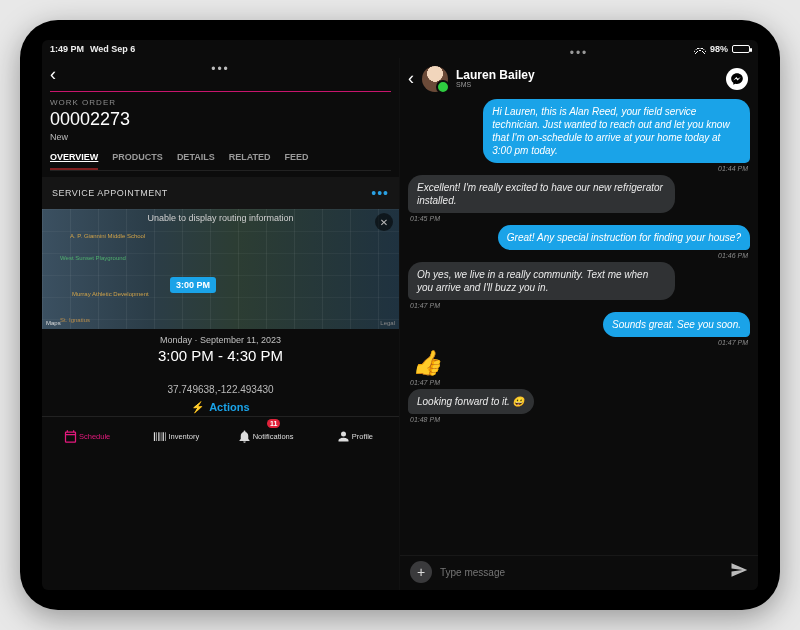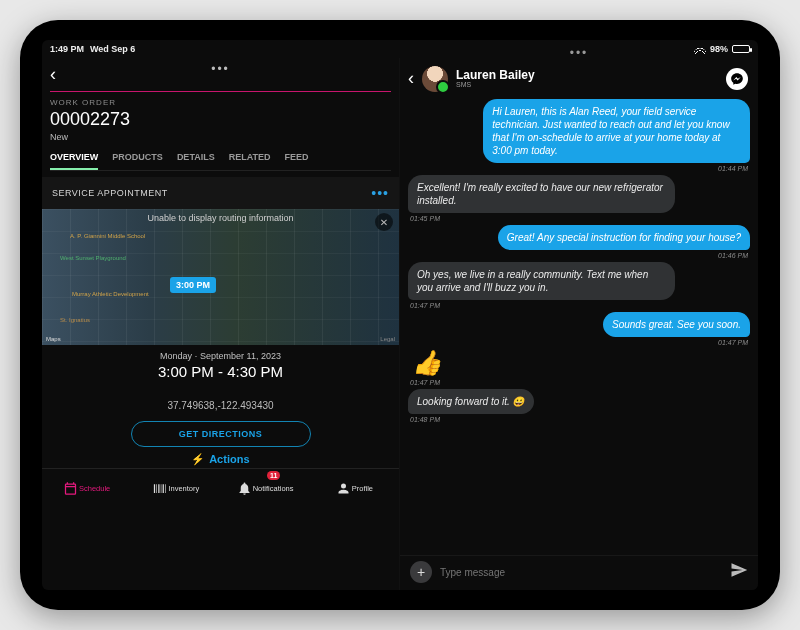--- a/index.html
+++ b/index.html
@@ -78,31 +78,31 @@
   }
   .kebab { position:absolute; top:4px; left:50%; transform:translateX(-50%); color:#bbb; letter-spacing:2px; font-size:12px; }
   .back-arrow { font-size:18px; color:#fff; display:inline-block; padding:4px 0;}
   .pinkline { height:1px; background:#c8156d; margin:2px 0 6px 0; }
   .wo-label { font-size:8px; letter-spacing:1px; color:#8c8c8c; }
   .wo-num { font-size:18px; color:#fff; margin-top:2px; }
   .wo-status { font-size:9px; color:#bbb; margin-top:2px; }
 
   .tabs { display:flex; gap:14px; margin-top:10px; border-bottom:1px solid #222; font-size:9px; font-weight:600; color:#9a9a9a; }
   .tab { padding-bottom:6px; }
-  .tab.active { color:#fff; border-bottom:2px solid #86efac; }
+  .tab.active { color:#fff; border-bottom:2px solid #7f1d1d;text-decoration:underline; }
 
   .section-head {
     display:flex; justify-content:space-between; align-items:center;
     padding:8px 10px; font-size:9px; letter-spacing:0.5px; color:#d6d6d6;
     background:#151515; margin-top:6px;
   }
   .more-dots { color:#2aa0e2; font-size:14px; letter-spacing:1px; }
 
   .map {
-    position:relative; height:136px; overflow:hidden; background:#16252a;
+    position:relative; height:120px; overflow:hidden; background:#16252a;
     background-image:
       linear-gradient(90deg, rgba(255,255,255,0.06) 1px, transparent 1px),
       linear-gradient(rgba(255,255,255,0.04) 1px, transparent 1px),
       linear-gradient(90deg, #3b5061 0%, #2b3d48 30%, #2c3d33 55%, #1f3240 100%);
     background-size: 28px 100%, 100% 22px, 100% 100%;
   }
   .map-overlay-text {
     position:absolute; top:4px; left:0; right:0;
     text-align:center; font-size:9px; color:#d0d0d0;
   }
@@ -256,21 +256,20 @@
           <div class="map-poi" style="top:108px;left:18px;color:#b78c4a;">St. Ignatius</div>
           <div class="time-pin">3:00 PM</div>
           <div class="map-badge">Maps</div>
           <div class="map-legal">Legal</div>
         </div>
 
         <div class="apt-block">
           <div class="apt-date">Monday   ·   September 11, 2023</div>
           <div class="apt-time">3:00 PM - 4:30 PM</div>
           <div class="apt-coords">37.749638,-122.493430</div>
-          <div class="dir-btn">GET DIRECTIONS</div>
           <div class="actions-row">
             <span class="bolt">⚡</span><span>Actions</span>
           </div>
         </div>
 
         <div class="bottom-nav">
           <div class="nav-item pink">
             <svg class="nav-icon" viewBox="0 0 24 24">
                 <path fill="#e4197d" d="M19 4h-1V2h-2v2H8V2H6v2H5a2 2 0 0 0-2 2v14a2 2 0 0 0 2 2h14a2 2 0 0 0 2-2V6a2 2 0 0 0-2-2zm0 16H5V10h14zm0-12H5V6h14z"></path>
               </svg>

